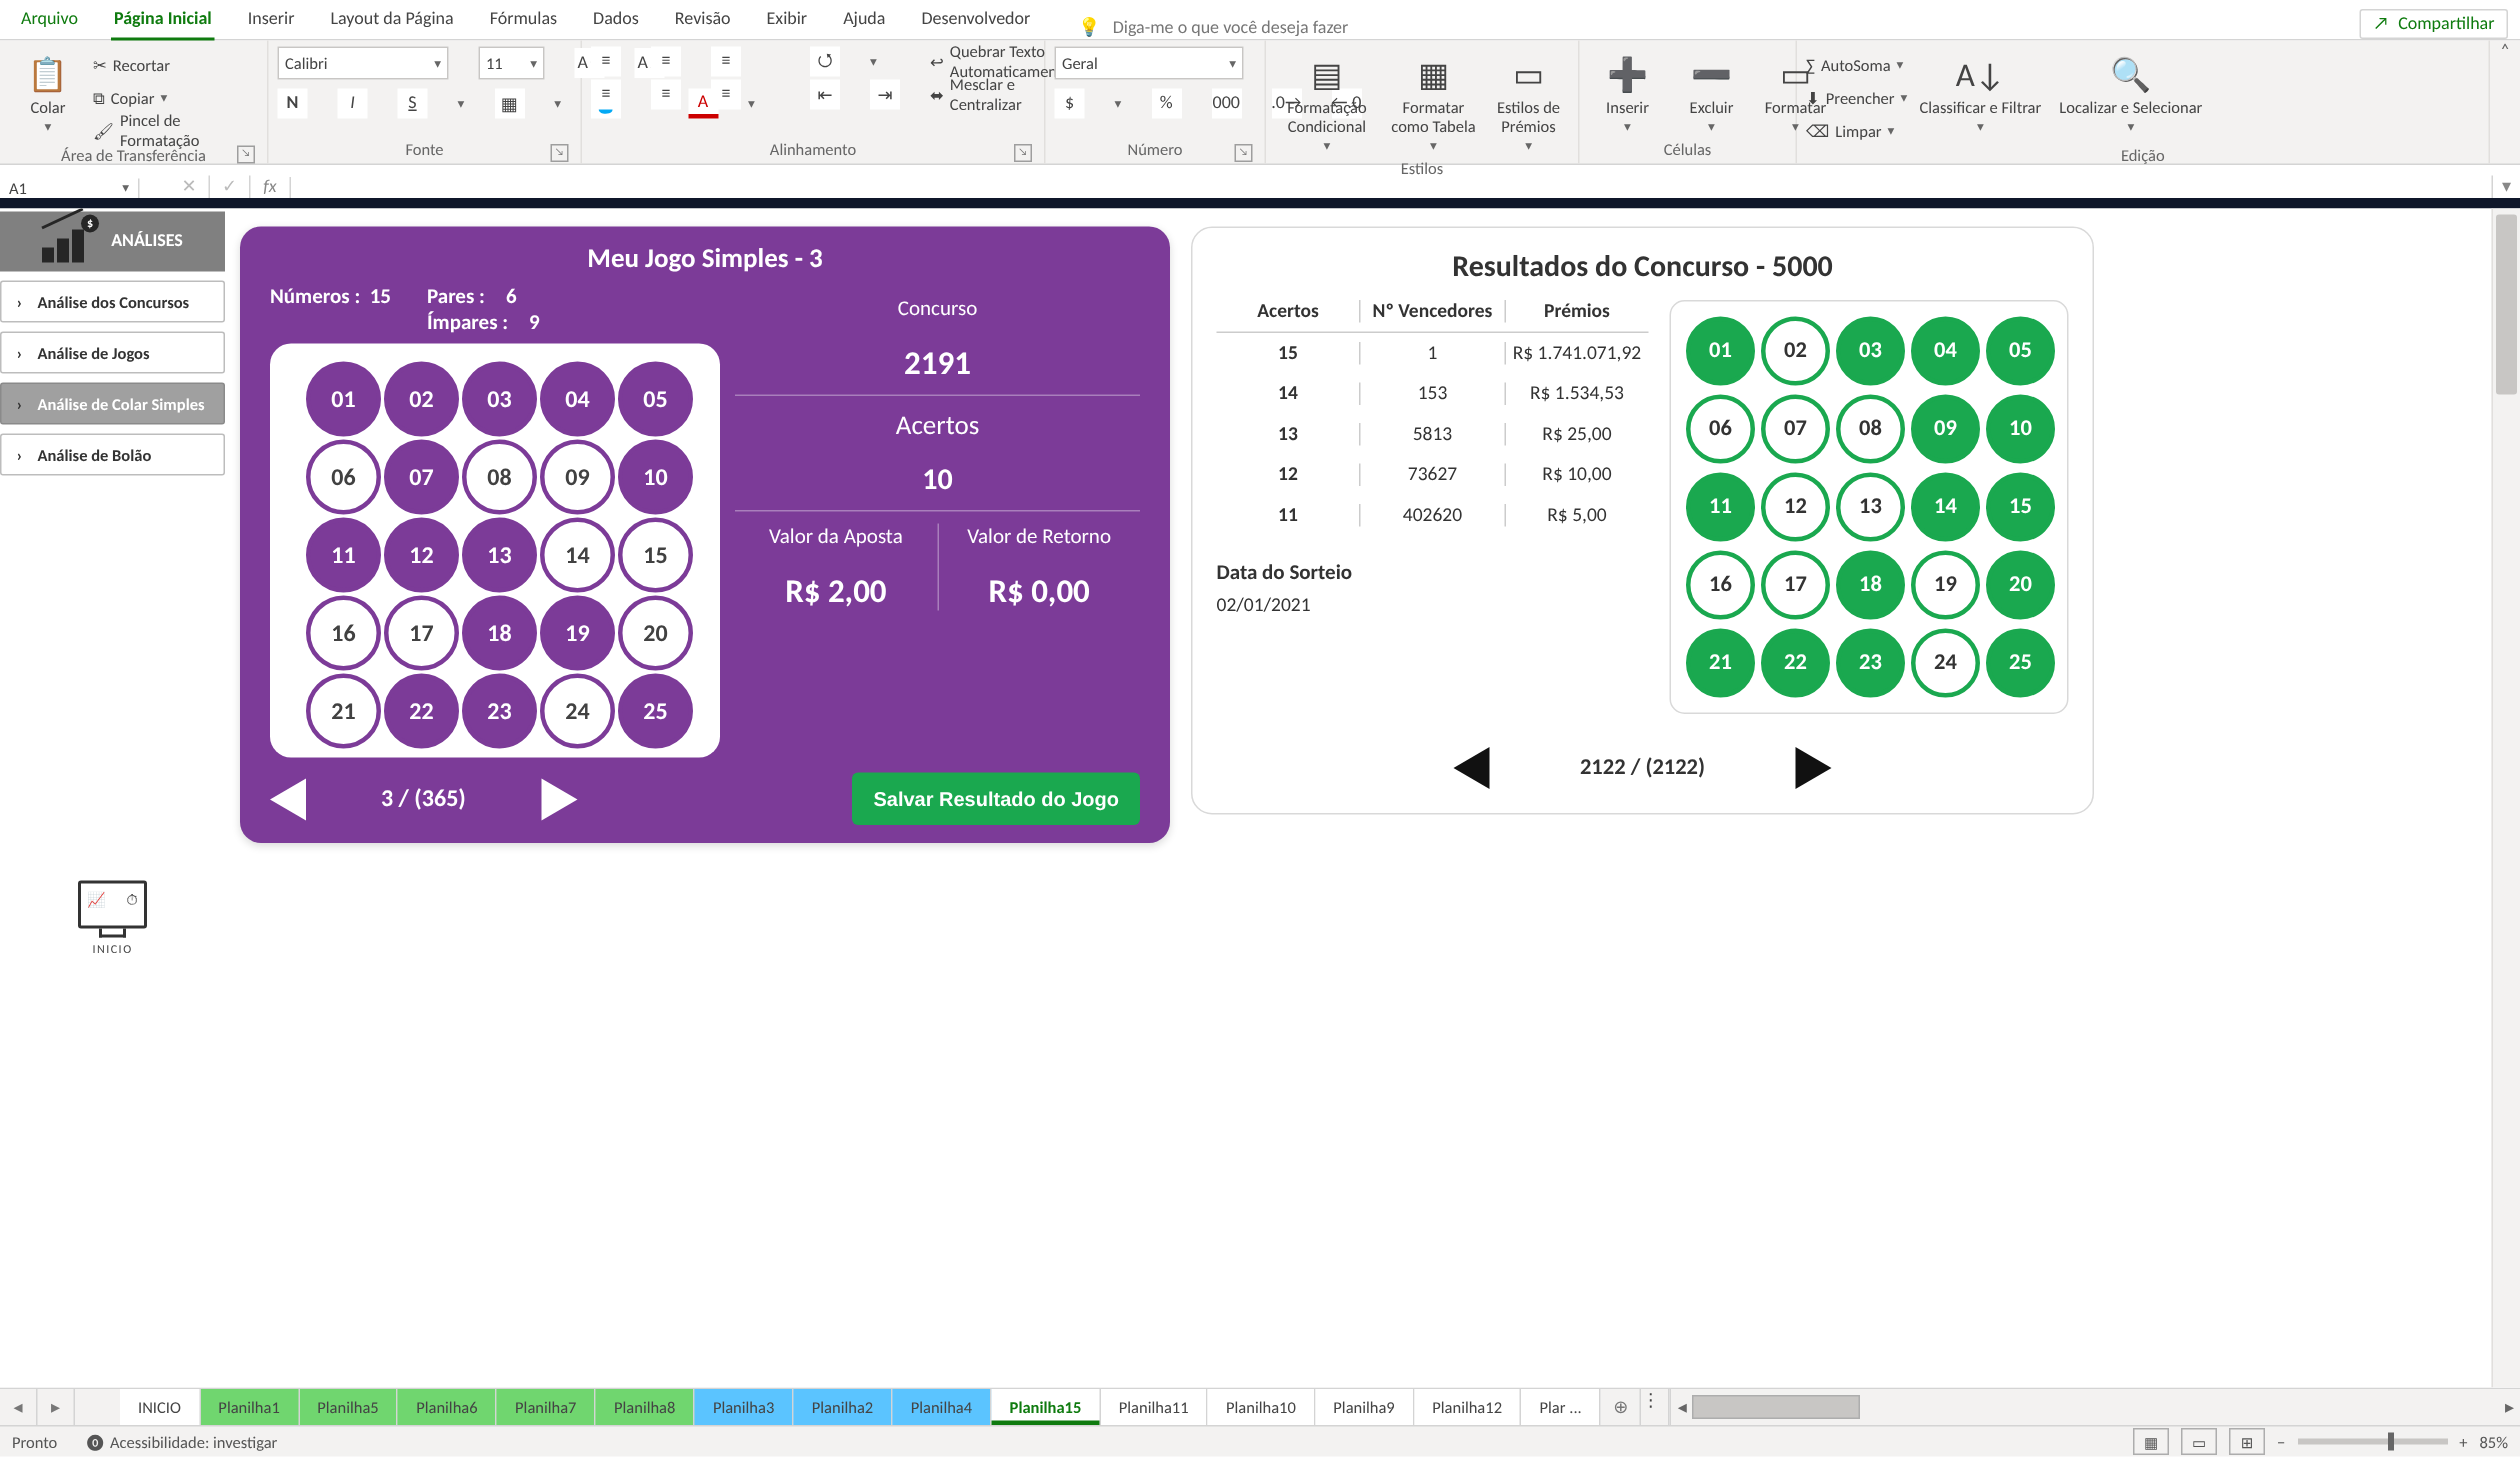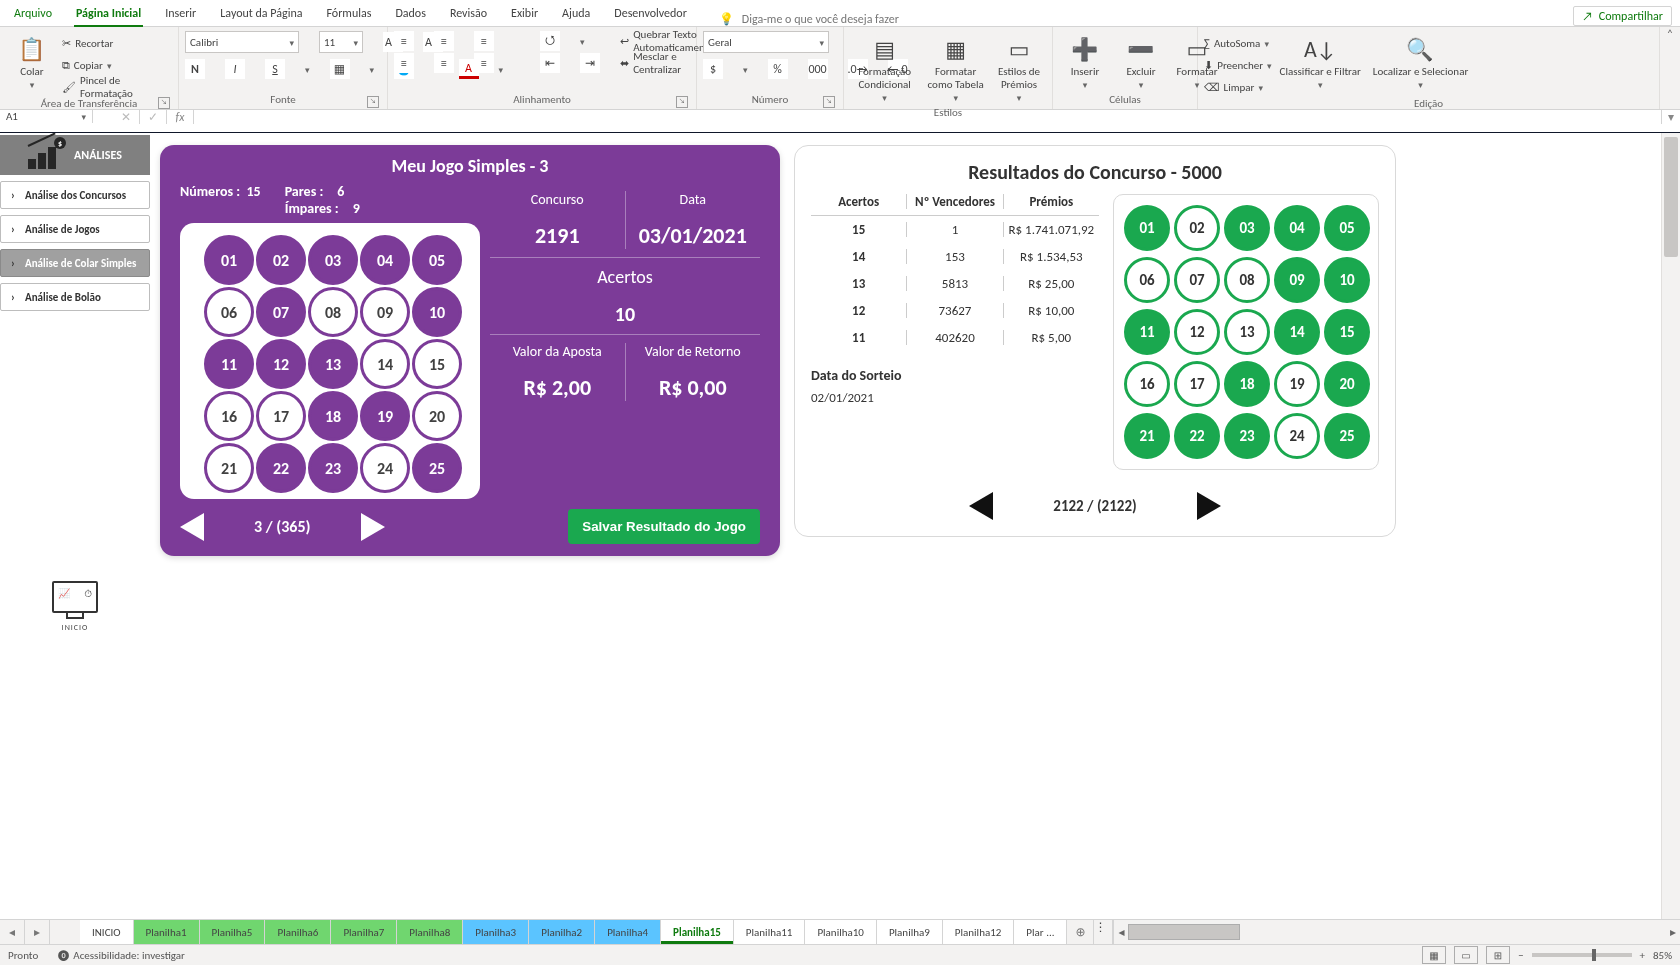--- a/index.html
+++ b/index.html
@@ -21,21 +21,21 @@
 .btn.big{min-width:44px;text-align:center;font-size:11px;line-height:13px}
 .btn.big .ic{width:32px;height:32px;font-size:22px}
 .stack{display:flex;flex-direction:column;gap:2px}
 .row{display:flex;align-items:center;gap:20px}
 .mini{font-size:11px;color:#444;display:flex;align-items:center;gap:4px;cursor:pointer;height:20px}
 .dd{border:1px solid #c8c6c4;background:#fff;height:20px;display:flex;align-items:center;padding:0 4px;font-size:11px}
 .dd .caret{margin-left:auto;font-size:9px;color:#666}
 .square{width:20px;height:20px;border:1px solid #c8c6c4;display:flex;align-items:center;justify-content:center;font-size:12px;cursor:pointer;background:#fff}
 .square.flat{border:none}
 
-.fbar{height:22px;border-bottom:1px solid #0f172a;display:flex;align-items:flex-start;background:#fff}
+.fbar{height:22px;border-bottom:7px solid #0f172a;display:flex;align-items:flex-end;background:#fff}
 .namebox{width:80px;border-right:1px solid #d4d4d4;display:flex;align-items:center;padding:0 6px;font-size:11px}
 .namebox .caret{margin-left:auto;font-size:9px;color:#666}
 .fxbtn{width:26px;border-right:1px solid #d4d4d4;display:flex;align-items:center;justify-content:center;color:#888}
 .fxcell{flex:1;display:flex;align-items:center;padding:0 6px;font-style:italic;color:#888}
 .fbar .expand{width:18px;border-left:1px solid #d4d4d4;display:flex;align-items:center;justify-content:center;color:#888}
 
 .workspace{position:relative;height:786px;background:#fff;overflow:hidden}
 .vscroll{position:absolute;top:0;right:0;bottom:0;width:18px;background:#f3f2f1;border-left:1px solid #e1dfdd}
 .vscroll .thumb{position:absolute;left:2px;right:2px;top:4px;height:120px;background:#c8c6c4;border-radius:2px}
 .sidebar{position:absolute;left:0;top:2px;width:150px}
@@ -441,24 +441,20 @@
                 <div class="ball off" data-name="game-ball-24">24</div>
                 <div class="ball on" data-name="game-ball-25">25</div>
               </div>
           </div>
           <div class="pright">
             <div class="pcell">
               <div class="half">
                   <div class="lab" data-name="concurso-label">Concurso</div>
                   <div class="val" data-name="concurso-value">2191</div>
                 </div>
-              <div class="half sep">
-                  <div class="lab" data-name="data-label">Data</div>
-                  <div class="val" data-name="data-value">03/01/2021</div>
-                </div>
             </div>
             <div class="pcell" style="flex-direction:column;align-items:center">
               <div class="lab" style="font-size:18px" data-name="acertos-label">Acertos</div>
               <div class="val" style="font-size:20px" data-name="acertos-value">10</div>
             </div>
             <div class="pcell">
               <div class="half">
                   <div class="lab" data-name="aposta-label">Valor da Aposta</div>
                   <div class="val" data-name="aposta-value">R$ 2,00</div>
                 </div>

